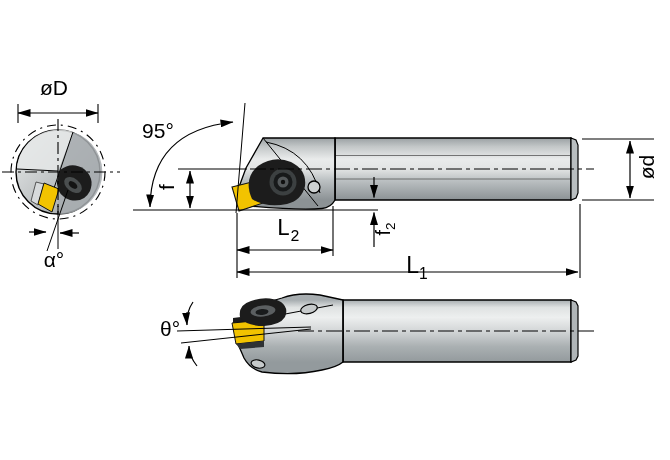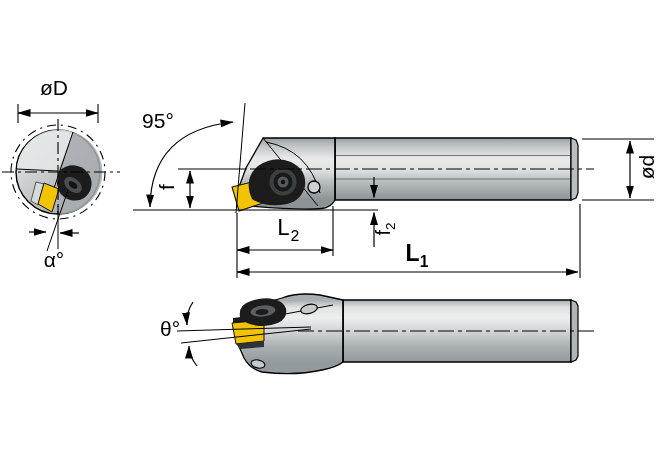--- a/index.html
+++ b/index.html
@@ -128,22 +128,22 @@
     <line x1="298" y1="331" x2="594" y2="331" stroke="#000" stroke-width="1.1" stroke-dasharray="16 4 4 4"></line>
 
     <line x1="311" y1="327" x2="177" y2="331" stroke="#000" stroke-width="1"></line>
     <line x1="311" y1="329" x2="181" y2="343" stroke="#000" stroke-width="1"></line>
     <path d="M 193,302 Q 186,312 187,325" fill="none" stroke="#000" stroke-width="1.2" marker-end="url(#ah)"></path>
     <path d="M 197,366 Q 189,356 189,346" fill="none" stroke="#000" stroke-width="1.2" marker-end="url(#ah)"></path>
   </g>
 </svg>
 
 <div class="lbl" style="left:54px;top:87px;">øD</div>
-<div class="lbl" style="left:158px;top:120px;">95°</div>
+<div class="lbl" style="left:158px;top:130px;">95°</div>
 <div class="lbl rot" style="left:166px;top:187px;">f</div>
 <div class="lbl rot" style="left:385px;top:229px;font-size:20px;"><span>f</span><sub>2</sub></div>
 <div class="lbl lg" style="left:288px;top:232px;font-family:Liberation Mono, monospace;"><span>L</span><sub>2</sub></div>
-<div class="lbl lg" style="left:417px;top:256px;font-weight:bold;"><span>L</span><sub>1</sub></div>
+<div class="lbl lg" style="left:417px;top:268px;"><span>L</span><sub>1</sub></div>
 <div class="lbl rot" style="left:646px;top:167px;">ød</div>
 <div class="lbl" style="left:54px;top:259px;">α°</div>
 <div class="lbl" style="left:170px;top:328px;">θ°</div>
 
 </div>
 
 </body></html>

